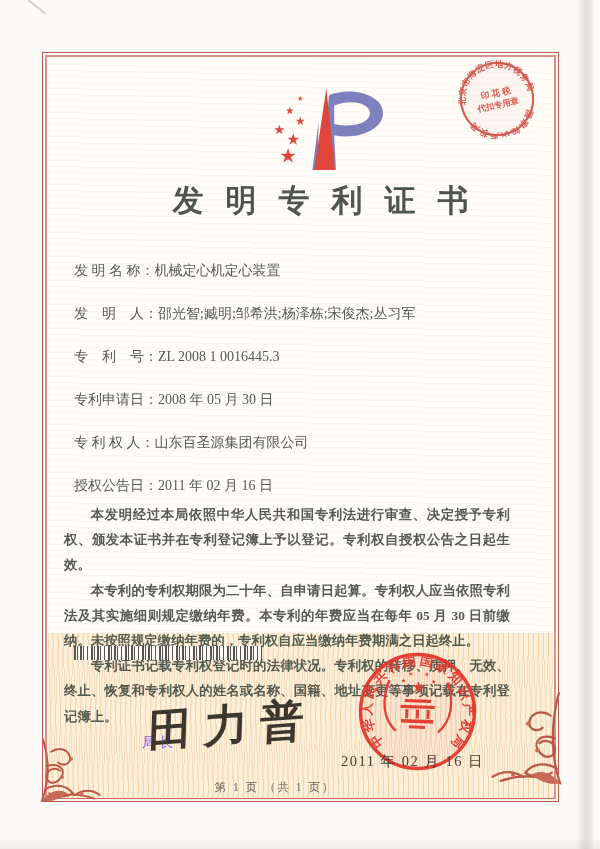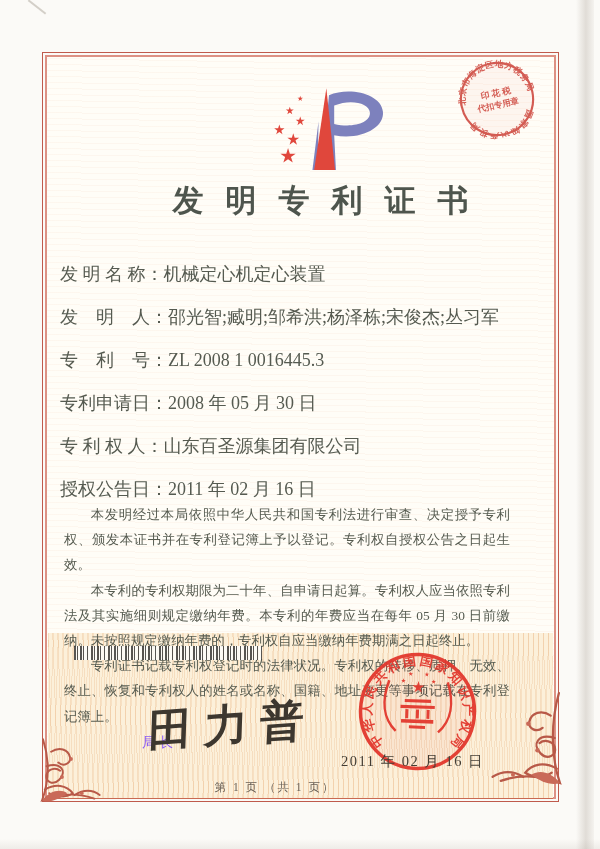--- a/index.html
+++ b/index.html
@@ -30,28 +30,28 @@
   .corner-orn{position:absolute;pointer-events:none;}
   .orn-bl{left:36px;top:714px;width:95px;height:90px;}
   .orn-br{left:462px;top:668px;width:102px;height:136px;transform:scaleX(-1);}
 
   .cert-number{position:absolute;left:64px;top:98px;font-size:13px;letter-spacing:3px;
     color:#6c7066;}
   .logo{position:absolute;left:248px;top:84px;width:148px;height:92px;}
   .cert-title{position:absolute;left:42px;top:180px;width:517px;text-align:center;
     font-size:31px;letter-spacing:22px;text-indent:22px;color:#4e554d;font-weight:600;padding-left:20px;}
 
-  .field-row{position:absolute;left:60px;font-size:18px;color:#555a50;white-space:nowrap;}
+  .field-row{position:absolute;left:74px;font-size:14px;color:#555a50;white-space:nowrap;}
   .field-label{display:inline-block;}
   .field-value{display:inline-block;}
   .row0{top:262px}.row1{top:305px}.row2{top:348px}.row3{top:391px}.row4{top:434px}.row5{top:477px}
 
   .body-text{position:absolute;left:64px;top:502px;width:446px;color:#565b50;
     font-size:13.4px;line-height:1.88;text-align:justify;}
-  .body-text p{margin:0;text-indent:2em;}
+  .body-text p{margin:0;text-indent:2em;font-weight:bold;}
 
   .barcode{position:absolute;left:74px;top:646px;width:188px;height:14px;
     background:repeating-linear-gradient(90deg,#3a3a3a 0 2px,#fdfdfb 2px 3px,#3a3a3a 3px 4px,
       #fdfdfb 4px 6px,#3a3a3a 6px 8px,#fdfdfb 8px 9px,#3a3a3a 9px 10px,#fdfdfb 10px 13px,
       #3a3a3a 13px 14px,#fdfdfb 14px 17px);opacity:.85;}
 
   .director-label{position:absolute;left:106px;top:734px;font-size:14px;letter-spacing:3px;
     color:#8b5cf6;margin-left:36px;}
   .signature{position:absolute;left:148px;top:696px;font-size:44px;font-weight:600;
     letter-spacing:12px;color:#3d372f;transform:rotate(-4deg) skewX(-6deg);

